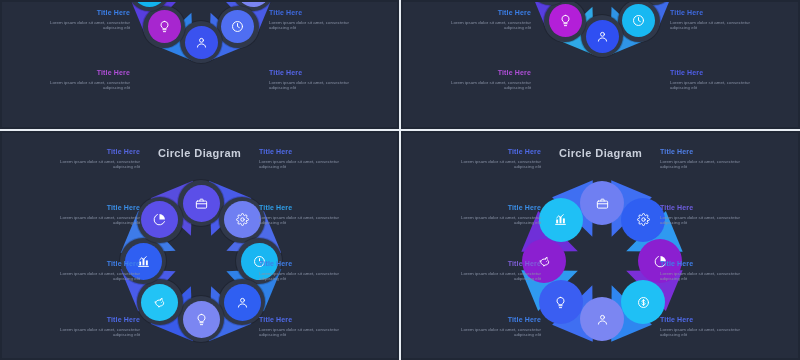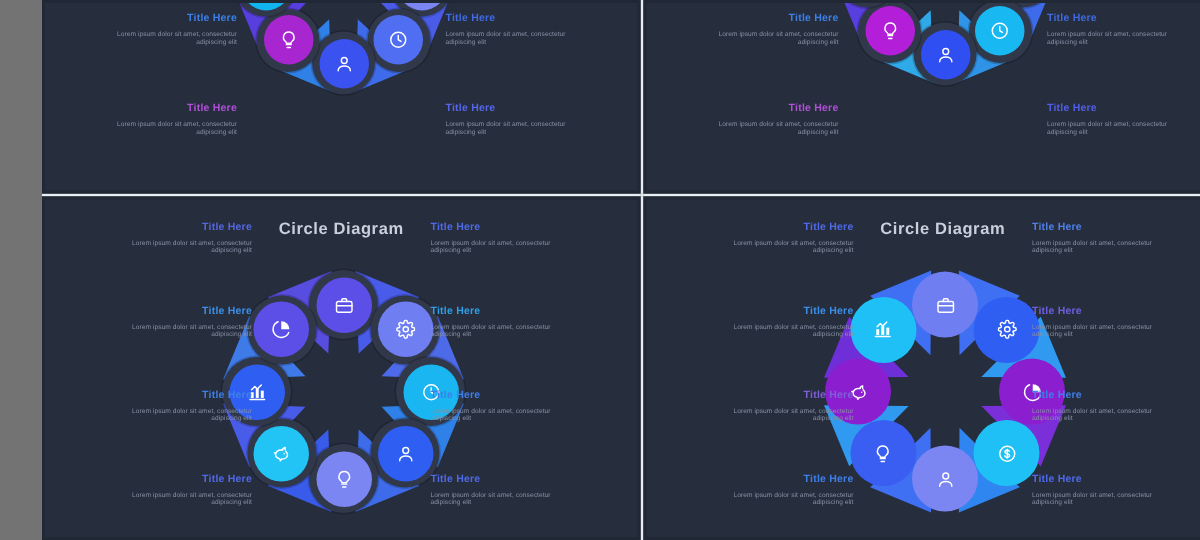--- a/index.html
+++ b/index.html
@@ -7,22 +7,21 @@
     width:800px;height:360px;overflow:hidden;
     background:#eef1f6;
     font-family:"Liberation Sans", sans-serif;
     -webkit-font-smoothing:antialiased;
   }
   .grid{
     position:absolute;inset:0;
     display:grid;
     grid-template-columns:399px 2px 399px;
     grid-template-rows:129px 2px 229px;
-    background:#737373;
-    padding-left:28px;
+    background:#fde047;
   }
   .vdiv,.hdiv{background:#e8edf4;}
   .panel{
     position:relative;overflow:hidden;
     background:#262d3d;
     box-sizing:border-box;
     border:2px solid #202735;
   }
   .panel-inner{
     position:absolute;inset:0;

